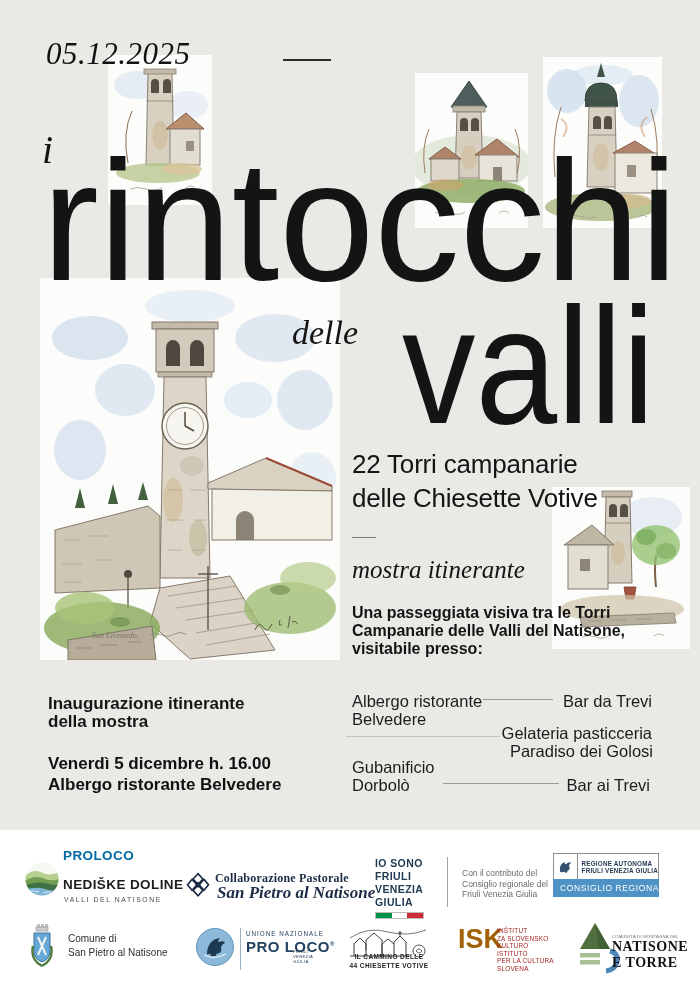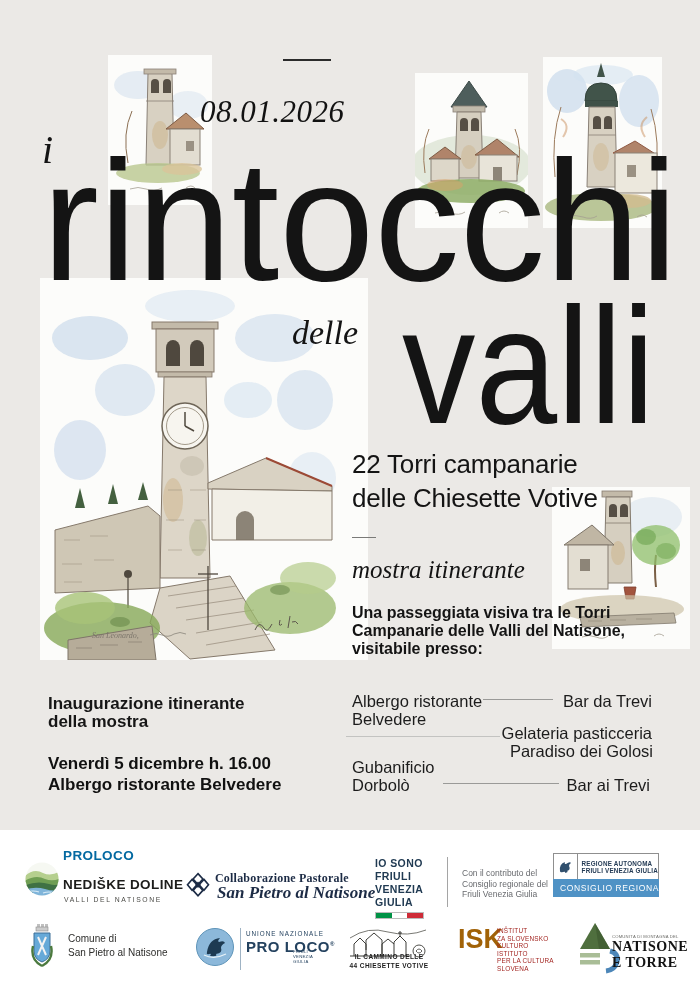--- a/index.html
+++ b/index.html
@@ -4,21 +4,21 @@
 <style>
   html,body{margin:0;padding:0;background:#fff;}
   .poster{position:relative;width:700px;height:990px;overflow:hidden;background:#fff;
     font-family:"Liberation Sans","DejaVu Sans",sans-serif;color:#161616;}
   .abs{position:absolute;}
   .gray-area{position:absolute;left:0;top:0;width:700px;height:830px;background:#ebe9e6;z-index:0;}
   .card{position:absolute;background:#fcfcfa;z-index:1;}
   #card1{left:108px;top:55px;width:104px;height:150px;}
   #card2{left:415px;top:73px;width:113px;height:155px;}
   #card3{left:543px;top:57px;width:119px;height:171px;}
-  #cardMain{left:40px;top:278px;width:328px;height:382px;}
+  #cardMain{left:40px;top:278px;width:300px;height:382px;}
   #cardSmall{left:552px;top:487px;width:138px;height:162px;}
   .serif-it{font-family:"Liberation Serif","DejaVu Serif",serif;font-style:italic;}
   .date{font-size:31px;letter-spacing:.5px;color:#121212;z-index:4;}
   #dateStart{left:46px;top:36px;}
   #dateEnd{left:200px;top:94px;}
   #topLine{left:283px;top:59px;width:48px;height:1.5px;background:#2b2b2b;z-index:4;}
   #titleI{left:42px;top:126px;font-size:40px;color:#141414;z-index:4;}
   .bigword{z-index:3;overflow:visible;}
   #rintocchiSvg{left:0;top:100px;width:700px;height:190px;}
   #valliSvg{left:0;top:262px;width:700px;height:170px;}
@@ -213,22 +213,22 @@
       <ellipse cx="94" cy="50" rx="10" ry="8" fill="#6da34e" opacity="0.6"></ellipse>
       <ellipse cx="114" cy="64" rx="10" ry="8" fill="#6da34e" opacity="0.5"></ellipse>
       <polygon points="72,100 84,100 82,112 74,112" fill="#a2543e" stroke="#7c3d2c" stroke-width="0.8"></polygon>
       <ellipse cx="70" cy="122" rx="62" ry="14" fill="#cdc3a8" opacity="0.7"></ellipse>
       <polygon points="28,130 122,126 124,136 30,140" fill="#b9b1a0" stroke="#827a6d" stroke-width="0.8"></polygon>
       <path d="M36,134 h14 m8,-1 h16 m10,-1 h16" stroke="#827a6d" stroke-width="0.7" opacity="0.7" fill="none"></path>
       <path d="M30,150 q7,-3 14,0 q7,3 12,-1 m46,0 q5,-4 10,0" stroke="#a49e92" stroke-width="0.8" fill="none"></path>
     </svg>
   </div>
 
+  <div class="abs serif-it date" id="dateStart">05.12.2025</div>
   <div class="abs" id="topLine"></div>
-  <div class="abs serif-it date" id="dateEnd">08.01.2026</div>
   <div class="abs serif-it" id="titleI">i</div>
 
   <svg class="abs bigword" id="rintocchiSvg">
     <text x="42" y="180" font-size="170" textLength="636" lengthAdjust="spacingAndGlyphs">rintocchi</text>
   </svg>
   <div class="abs serif-it" id="titleDelle">delle</div>
   <svg class="abs bigword" id="valliSvg">
     <text x="402" y="161" font-size="165" textLength="253" lengthAdjust="spacingAndGlyphs">valli</text>
   </svg>
 

